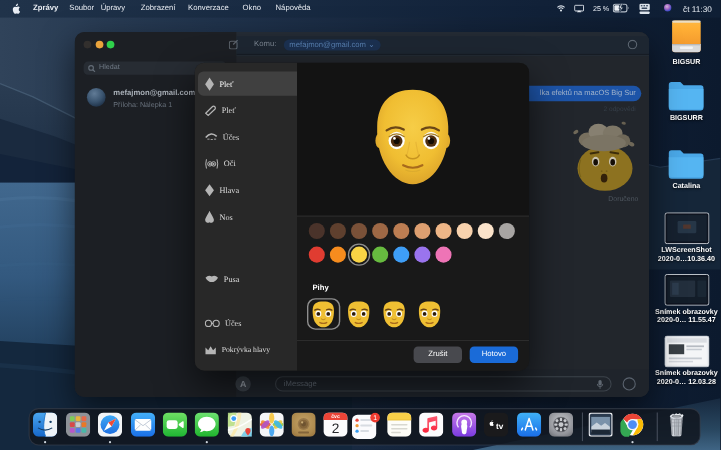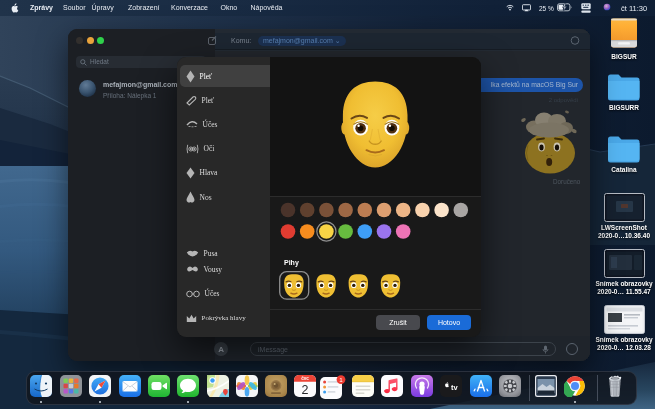--- a/index.html
+++ b/index.html
@@ -321,26 +321,20 @@
     <svg width="9" height="12" viewBox="0 0 9 12">
           <path d="M4.5 0.5 C6 4 8.5 7 8.5 9 a2.5 2.5 0 0 1-4 2 a2.5 2.5 0 0 1-4-2 C0.5 7 3 4 4.5 0.5" fill="#b5b5b5"></path>
         </svg>
     <span>Nos</span>
   </div>
   <div class="drow" style="top:153.2px;margin-top:32px;">
     <svg width="13" height="8" viewBox="0 0 13 8">
           <path d="M0.8 3.4 Q3.5 0.6 6.5 2.4 Q9.5 0.6 12.2 3.4 Q9.8 7.4 6.5 7.4 Q3.2 7.4 0.8 3.4Z" fill="#b5b5b5"></path>
         </svg>
     <span>Pusa</span>
-  </div>
-  <div class="drow" style="top:201.6px;">
-    <svg width="13" height="7" viewBox="0 0 13 7">
-          <path d="M6.5 2 Q4.5 -0.5 2.5 1 Q0.5 2.5 1.5 4.5 Q3 6.5 6.5 4 Q10 6.5 11.5 4.5 Q12.5 2.5 10.5 1 Q8.5 -0.5 6.5 2Z" fill="#b5b5b5"></path>
-        </svg>
-    <span>Vousy</span>
   </div>
   <div class="drow" style="top:225.8px;">
     <svg width="14" height="8" viewBox="0 0 14 8">
           <circle cx="3.5" cy="4" r="2.8" fill="none" stroke="#b5b5b5"></circle>
           <circle cx="10.5" cy="4" r="2.8" fill="none" stroke="#b5b5b5"></circle>
           <path d="M6.3 4 h1.4" stroke="#b5b5b5"></path>
         </svg>
     <span>Účes</span>
   </div>
   <div class="drow" style="top:250px;">

